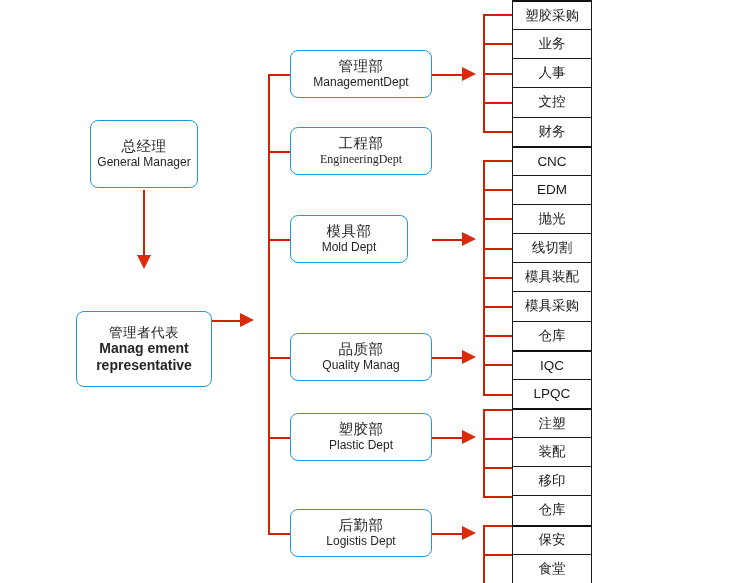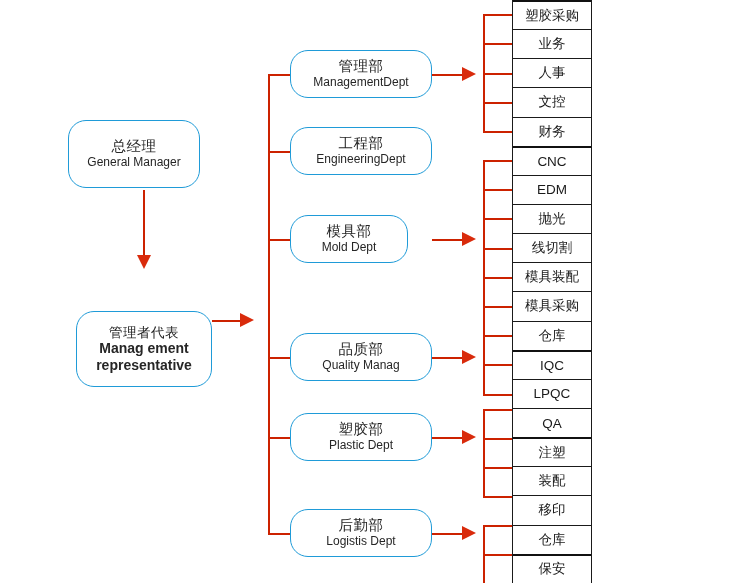--- a/index.html
+++ b/index.html
@@ -15,21 +15,21 @@
     width: 730px;
     height: 583px;
     background: #ffffff;
     overflow: hidden;
   }
   
   .node {
     position: absolute;
     box-sizing: border-box;
     border: 1.6px solid #1f9bd8;
-    border-radius: 18px;
+    border-radius: 8px;
     background: #ffffff;
     display: flex;
     flex-direction: column;
     align-items: center;
     justify-content: center;
     text-align: right;
     color: #262626;
     line-height: 1.18;
   }
   .node .cn {
@@ -89,21 +89,21 @@
     border-left: 7px solid transparent;
     border-right: 7px solid transparent;
     border-top: 14px solid #d92b0c;
   }
 </style>
 </head>
 <body>
 
 <div id="canvas">
 
-  <div class="node" style="left:68px; top:120px; width:132px; height:68px;">
+  <div class="node" style="left:90px; top:120px; width:108px; height:68px;">
     <div class="cn">总经理</div>
     <div class="en">General Manager</div>
   </div>
 
   <div class="vline" style="left:143px; top:190px; height:68px;"></div>
   <div class="arrow-down" style="left:137px; top:255px;"></div>
 
   <div class="node small" style="left:76px; top:275px; width:136px; height:76px;margin-top:36px;">
     <div class="cn">管理者代表</div>
     <div class="en">Manag ement</div>
@@ -120,21 +120,21 @@
   <div class="hline" style="left:268px; top:239px; width:22px;"></div>
   <div class="hline" style="left:268px; top:357px; width:22px;"></div>
   <div class="hline" style="left:268px; top:437px; width:22px;"></div>
   <div class="hline" style="left:268px; top:533px; width:22px;"></div>
 
   <div class="node" style="left:290px; top:50px; width:142px; height:48px;">
     <div class="cn">管理部</div>
     <div class="en">ManagementDept</div>
   </div>
 
-  <div class="node" style="left:290px; top:127px; width:142px; height:48px;">
+  <div class="node" style="left:290px; top:127px; width:142px; height:48px;font-family:Liberation Serif, serif;">
     <div class="cn">工程部</div>
     <div class="en">EngineeringDept</div>
   </div>
 
   <div class="node" style="left:290px; top:215px; width:118px; height:48px;">
     <div class="cn">模具部</div>
     <div class="en">Mold Dept</div>
   </div>
 
   <div class="node" style="left:290px; top:333px; width:142px; height:48px;">
@@ -206,21 +206,20 @@
       <div class="leaf-row">财务</div>
       <div class="leaf-row group-start">CNC</div>
       <div class="leaf-row">EDM</div>
       <div class="leaf-row">抛光</div>
       <div class="leaf-row">线切割</div>
       <div class="leaf-row">模具装配</div>
       <div class="leaf-row">模具采购</div>
       <div class="leaf-row">仓库</div>
       <div class="leaf-row group-start">IQC</div>
       <div class="leaf-row">LPQC</div>
-      <div class="leaf-row">QA</div>
       <div class="leaf-row group-start">注塑</div>
       <div class="leaf-row">装配</div>
       <div class="leaf-row">移印</div>
       <div class="leaf-row">仓库</div>
       <div class="leaf-row group-start">保安</div>
       <div class="leaf-row">食堂</div>
     </div>
 
 </div>
 

